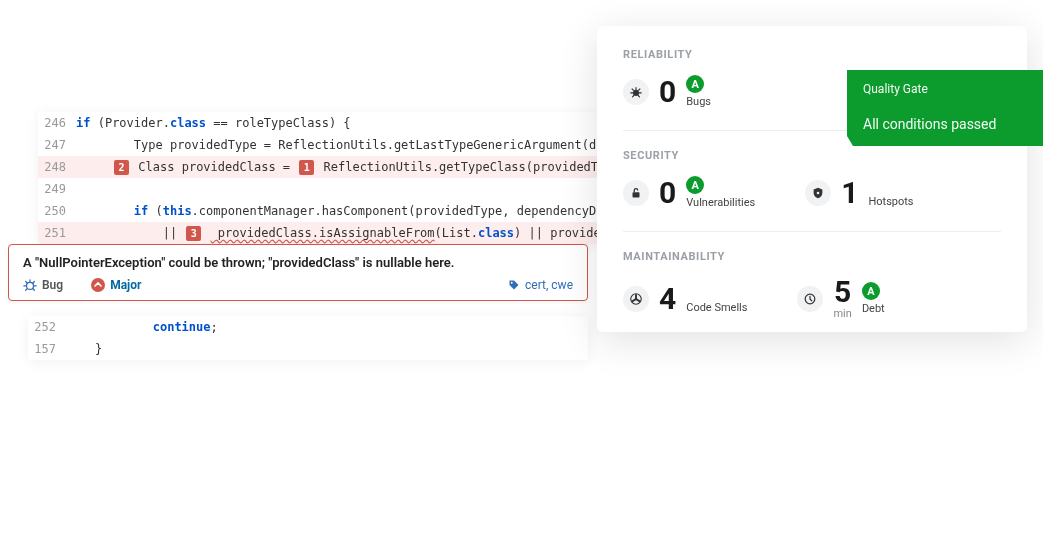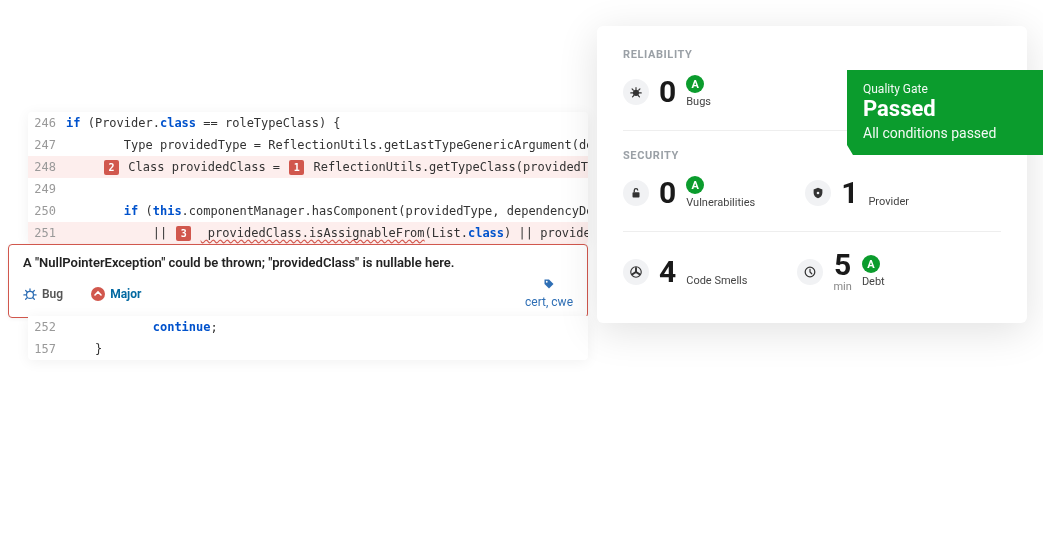--- a/index.html
+++ b/index.html
@@ -1,51 +1,51 @@
 <!DOCTYPE html>
 <html><head>
 <meta charset="utf-8">
 <style>
 * { margin:0; padding:0; box-sizing:border-box; }
 body { font-family: -apple-system, BlinkMacSystemFont, "Segoe UI", Roboto, sans-serif; width:1043px; height:537px; background:#fff; position:relative; overflow:hidden; }
 
-.code-panel { position:absolute; left:28px; top:112px; width:560px; background:#fff; box-shadow:0 2px 14px rgba(0,0,0,0.06); border-radius:4px; padding:0; overflow:hidden; }
+.code-panel { position:absolute; left:38px; top:112px; width:560px; background:#fff; box-shadow:0 2px 14px rgba(0,0,0,0.06); border-radius:4px; padding:0; overflow:hidden; }
 .code-line { display:flex; font-family:"SFMono-Regular",Consolas,Menlo,monospace; font-size:12px; line-height:22px; white-space:pre; }
 .code-line.hl { background:#fdeeed; }
 .ln { width:38px; text-align:right; color:#999; padding-right:10px; flex-shrink:0; user-select:none; }
 .code { flex:1; overflow:hidden; color:#333; }
 .kw { color:#0052cc; font-weight:600; }
 .marker { display:inline-flex; align-items:center; justify-content:center; width:15px; height:15px; background:#d1574d; color:#fff; font-size:10px; font-weight:700; border-radius:2px; margin:0 2px; vertical-align:middle; }
 .wavy { text-decoration:underline wavy #d1574d; text-underline-offset:2px; }
 
 .issue-box { position:absolute; left:8px; top:244px; width:580px; background:#fff; border:1px solid #d1574d; border-radius:4px; padding:10px 14px 8px; box-shadow:0 1px 4px rgba(0,0,0,0.05); }
 .issue-title { font-size:13px; font-weight:600; color:#222; margin-bottom:8px; }
 .issue-row { display:flex; align-items:center; gap:28px; font-size:12px; }
 .issue-type { display:flex; align-items:center; gap:5px; color:#555; font-weight:600; }
 .issue-sev { display:flex; align-items:center; gap:5px; color:#0369a1; font-weight:700; }
-.issue-tags { margin-left:auto; display:flex; align-items:center; gap:5px; color:#2f6fb5; font-size:12px;flex-direction:column; }
+.issue-tags { margin-left:auto; display:flex; align-items:center; gap:5px; color:#2f6fb5; font-size:12px; }
 .bug-icn { width:14px; height:14px; }
 .sev-icn { width:14px; height:14px; border-radius:50%; background:#d1574d; display:inline-flex; align-items:center; justify-content:center; }
 .tag-icn { width:12px; height:12px; }
 
-.dash { position:absolute; right:16px; top:26px; width:430px; background:#fff; border-radius:6px; box-shadow:0 8px 40px rgba(0,0,0,0.12); padding:22px 26px 26px; }
+.dash { position:absolute; right:16px; top:26px; width:430px; background:#fff; border-radius:6px; box-shadow:0 8px 40px rgba(0,0,0,0.12); padding:22px 26px 8px; }
 .section-label { font-size:11px; font-weight:700; letter-spacing:.6px; color:#9aa0a6; text-transform:uppercase; margin-bottom:14px; }
 .metrics-row { display:flex; gap:50px; margin-bottom:22px; }
 .metric { display:flex; align-items:center; gap:10px; }
 .metric .ic { width:26px; height:26px; border-radius:50%; background:#f1f2f4; display:flex; align-items:center; justify-content:center; }
 .metric .num { font-size:30px; font-weight:700; color:#1a1a1a; line-height:1; }
 .metric .meta { display:flex; flex-direction:column; }
 .metric .badge { width:18px; height:18px; border-radius:50%; background:#0b9c2d; color:#fff; font-size:11px; font-weight:700; display:flex; align-items:center; justify-content:center; margin-bottom:2px; }
 .metric .name { font-size:11px; color:#444; }
 .metric .sub { font-size:11px; color:#888; }
 .divider { height:1px; background:#eee; margin:6px 0 18px; }
 
 .gate { position:absolute; right:0; top:70px; width:196px; background:#0b9c2d; color:#fff; padding:12px 16px 14px; box-shadow:0 4px 12px rgba(0,0,0,0.15); clip-path:polygon(0 0,100% 0,100% 100%,6px 100%,0 calc(100% - 10px)); }
 .gate::after{content:"";position:absolute;left:0;bottom:-8px;border-style:solid;border-width:8px 8px 0 0;border-color:#086a1f transparent transparent transparent;}
-.gate .g1 { font-size:12px; font-weight:400; opacity:.95; margin-bottom:0; }
+.gate .g1 { font-size:12px; font-weight:400; opacity:.95; margin-bottom:20px; }
 .gate .g2 { font-size:22px; font-weight:700; margin-bottom:4px; }
 .gate .g3 { font-size:14px; opacity:.95; }
 </style>
 </head>
 <body>
 
 <div class="code-panel">
   <div class="code-line">
     <div class="ln">246</div>
     <div class="code"><span class="kw">if</span><span> (Provider.</span><span class="kw">class</span><span> == roleTypeClass) {</span></div>
@@ -147,26 +147,27 @@
     </div>
     <div class="metric">
       <span class="ic">
           <svg width="14" height="14" viewBox="0 0 16 16">
             <path d="M8 2 L13 4 V8 C13 11 10.5 13.5 8 14 C5.5 13.5 3 11 3 8 V4 Z" fill="#333"></path>
             <circle cx="8" cy="8" r="1.5" fill="#f1f2f4"></circle>
           </svg>
         </span>
       <span class="num">1</span>
       <div class="meta">
-        <span class="name" style="margin-top:18px">Provider</span>
+        <span class="name" style="margin-top:18px">Hotspots</span>
       </div>
     </div>
   </div>
   <div class="divider"></div>
 
+  <div class="section-label">MAINTAINABILITY</div>
   <div class="metrics-row" style="margin-bottom:4px">
     <div class="metric">
       <span class="ic">
           <svg width="14" height="14" viewBox="0 0 16 16">
             <circle cx="8" cy="8" r="6" fill="none" stroke="#333" stroke-width="1.3"></circle>
             <circle cx="8" cy="8" r="1.4" fill="#333"></circle>
             <path d="M8 8 L8 2.5 M8 8 L12.8 11 M8 8 L3.2 11" stroke="#333" stroke-width="2.2"></path>
           </svg>
         </span>
       <span class="num">4</span>
@@ -188,15 +189,14 @@
       <div class="meta">
         <span class="badge">A</span>
         <span class="name">Debt</span>
       </div>
     </div>
   </div>
 </div>
 
 <div class="gate">
   <div class="g1">Quality Gate</div>
-  <div class="g2">Passed</div>
   <div class="g3">All conditions passed</div>
 </div>
 
 </body></html>

